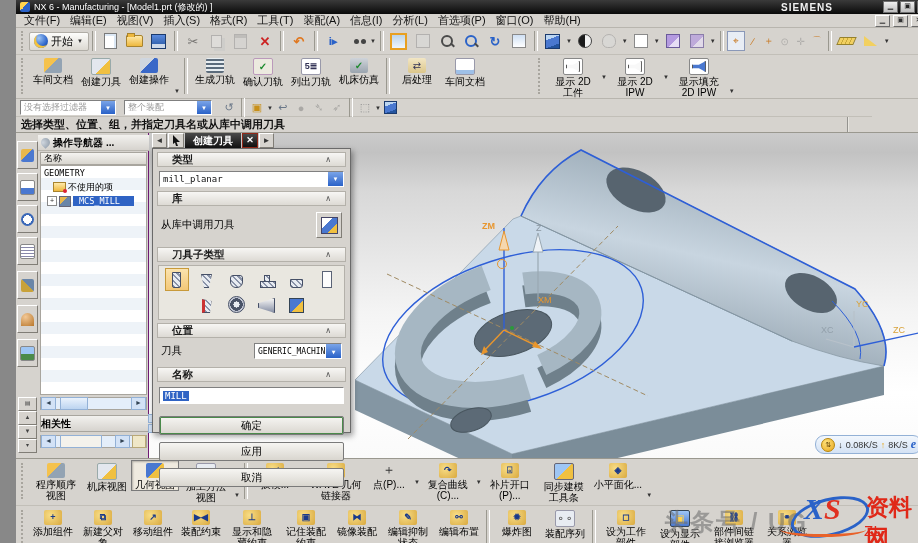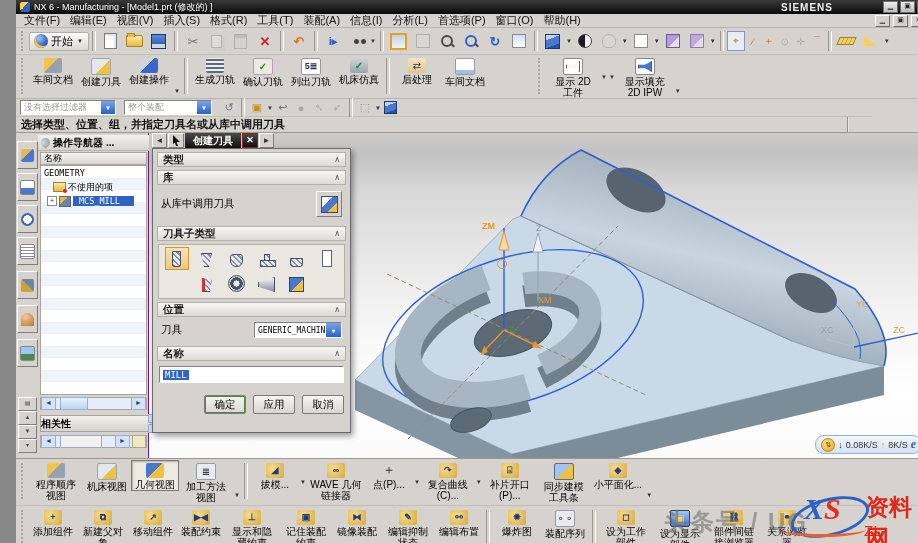--- a/index.html
+++ b/index.html
@@ -103,21 +103,21 @@
   .spin{margin-left:auto;display:flex;flex-direction:column;gap:1px;}
   .spin div{width:12px;height:7px;background:#d3e2f6;border:1px solid #93b1d6;font-size:5px;line-height:5px;text-align:center;color:#246;}
   .tanbox{width:12px;height:11px;background:#efe7c8;border:1px solid #b8a878;margin-left:2px;}
   
   .dlgtabs{left:136px;top:133px;height:15px;display:flex;align-items:stretch;gap:1px;z-index:6;}
   .dtb{width:13px;background:#d6d3ce;border:1px solid;border-color:#fff #807d76 #807d76 #fff;font-size:8px;line-height:13px;text-align:center;color:#333;}
   .dtab{background:linear-gradient(#4a4a4a,#111);color:#fff;font-size:10px;font-weight:bold;padding:0 8px;display:flex;align-items:center;}
   .dtx{width:14px;background:linear-gradient(#4a4a4a,#111);border:1px solid #902818;color:#fff;font-size:9px;line-height:13px;text-align:center;font-weight:bold;}
   .cursoric{width:14px;background:#d6d3ce;border:1px solid;border-color:#fff #807d76 #807d76 #fff;display:flex;align-items:center;justify-content:center;}
   .dialog{left:136px;top:148px;width:199px;height:285px;background:#d6d3ce;border:1px solid #6a6a6a;box-shadow:2px 3px 6px rgba(0,0,0,.4);z-index:5;box-sizing:border-box;padding:3px 4px;}
-  .shead{height:15px;background:linear-gradient(#f7f6f4,#dddad4);border:1px solid #b4b1aa;display:flex;align-items:center;font-size:10.5px;font-weight:bold;color:#1a1a1a;padding:0 5px;margin-top:3px;box-sizing:border-box;}
+  .shead{height:15px;background:linear-gradient(#f7f6f4,#dddad4);border:1px solid #b4b1aa;display:flex;align-items:center;font-size:10.5px;font-weight:bold;color:#1a1a1a;padding:0 14px;margin-top:3px;box-sizing:border-box;}
   .shead:first-child{margin-top:0;}
   .carr{margin-left:auto;font-size:8px;color:#555;font-weight:normal;}
   .dcombo{display:flex;align-items:center;background:#fff;border:1px solid;border-color:#808080 #fff #fff #808080;height:16px;margin:4px 2px;font-size:9px;box-sizing:border-box;padding-left:3px;overflow:hidden;white-space:nowrap;}
   .dcombo .cbtn{margin-left:auto;flex:0 0 15px;height:14px;background:linear-gradient(#7aa4e8,#2a62c8);color:#fff;font-size:6px;display:flex;align-items:center;justify-content:center;}
   .librow{display:flex;align-items:center;padding:6px 4px;font-size:10.5px;}
   .libbtn{margin-left:auto;width:24px;height:24px;background:#d6d3ce;border:1px solid;border-color:#fff #807d76 #807d76 #fff;display:flex;align-items:center;justify-content:center;}
   .libic{width:15px;height:15px;background:linear-gradient(135deg,#fff 35%,#4a78d0 35% 68%,#f0c040 68%);border:1px solid #446;}
   .subgrid{background:#e9e7e0;border:1px solid #b4b1aa;margin:3px 1px;padding:2px 0 3px;display:flex;flex-direction:column;align-items:center;gap:2px;}
   .subrow{display:flex;gap:6px;}
   .tool{width:24px;height:23px;display:flex;align-items:flex-end;justify-content:center;padding-bottom:2px;border:1px solid transparent;box-sizing:border-box;}
@@ -131,21 +131,21 @@
   .ts-face{width:13px;height:9px;border-radius:0 0 3px 3px;}
   .ts-drill{width:8px;height:15px;background:#fdfdfd;border:1px solid #5a6376;}
   .ts-5x{width:10px;height:14px;border-left:3px solid #c33;clip-path:polygon(0 0,100% 15%,85% 100%,0 100%);}
   .ts-wheel{width:15px;height:15px;border-radius:50%;background:radial-gradient(#e8ecf2 28%,#4a5468 30% 58%,#c8ccd8 60%);border:1px solid #454f66;}
   .ts-cone{width:15px;height:13px;clip-path:polygon(0 35%,100% 0,100% 100%,0 65%);background:linear-gradient(#f2f2f2,#8a93a8);border:1px solid #454f66;}
   .ts-head{width:13px;height:13px;background:linear-gradient(135deg,#4a78d0 55%,#f0c040 55%);border:1px solid #345;}
   .locrow{display:flex;align-items:center;padding:5px 4px;font-size:10.5px;}
   .locrow .dcombo{margin:0 0 0 auto;width:88px;font-size:8px;font-family:"DejaVu Sans Mono",monospace;}
   .nameinp{background:#fff;border:1px solid;border-color:#808080 #fff #fff #808080;height:15px;margin:5px 2px;display:flex;align-items:center;padding-left:3px;font-size:9px;font-family:"DejaVu Sans Mono",monospace;}
   .selsp{background:#2f63c4;color:#fff;padding:0 2px;}
-  .btnrow{display:flex;justify-content:flex-end;gap:7px;padding:7px 2px 0;}
+  .btnrow{display:flex;justify-content:flex-end;gap:7px;padding:7px 2px 0;flex-direction:column;}
   .pbtn{min-width:40px;height:17px;background:linear-gradient(#f6f5f2,#d9d6cf);border:1px solid #7a7a7a;border-radius:2px;font-size:10.5px;display:flex;align-items:center;justify-content:center;}
   .pbtn.def{box-shadow:inset 0 0 0 1px #4a8a4a;}
   
   .btm1{left:0;top:458px;width:918px;height:47px;background:#d6d3ce;border-top:1px solid #9a988f;display:flex;align-items:flex-start;padding:1px 2px;box-sizing:border-box;}
   .btm2{left:0;top:505px;width:918px;height:38px;background:#d6d3ce;border-top:1px solid #c2bfb8;display:flex;align-items:flex-start;padding:1px 2px;box-sizing:border-box;overflow:hidden;}
   
   .wmtext{left:648px;top:506px;font-size:24px;font-weight:bold;color:rgba(105,105,105,.55);letter-spacing:2px;z-index:9;white-space:nowrap;}
   .logo{right:2px;top:492px;width:158px;height:50px;z-index:10;}
   .logo .swoosh{position:absolute;left:16px;top:6px;width:74px;height:32px;border:3px solid #2a62c8;border-radius:50%;transform:rotate(-14deg);}
   .logo .oswoosh{position:absolute;left:6px;top:30px;width:86px;height:12px;border-bottom:3px solid #e8622a;border-radius:50%;}
@@ -334,20 +334,26 @@
       </div>
     <div style="width:46px"></div>
     <div class="grip tall"></div>
     <div class="lbtn" style="max-width:48px">
         <div class="bic bic-w">
           <div class="horn"></div>
         </div>
         <span>显示 2D 工件</span>
       </div>
     <span class="drop">▼</span>
+    <div class="lbtn" style="max-width:48px">
+        <div class="bic bic-w">
+          <div class="horn"></div>
+        </div>
+        <span>显示 2D IPW</span>
+      </div>
     <span class="drop">▼</span>
     <div class="lbtn" style="max-width:52px">
         <div class="bic bic-w">
           <div class="horn fill"></div>
         </div>
         <span>显示填充 2D IPW</span>
       </div>
     <span class="drop" style="align-self:flex-end;margin-bottom:4px">▼</span>
   </div>
 
@@ -543,20 +549,24 @@
       </div>
     <div class="dtx">✕</div>
     <div class="dtb">►</div>
   </div>
 
   <div class="abs dialog">
     <div class="shead">
         <span>类型</span>
         <span class="carr">∧</span>
       </div>
+    <div class="dcombo">
+      <span class="mono" style="font-size:9px;color:#111">mill_planar</span>
+      <div class="cbtn">▼</div>
+    </div>
     <div class="shead">
         <span>库</span>
         <span class="carr">∧</span>
       </div>
     <div class="librow">
       <span>从库中调用刀具</span>
       <div class="libbtn">
           <div class="libic"></div>
         </div>
     </div>

